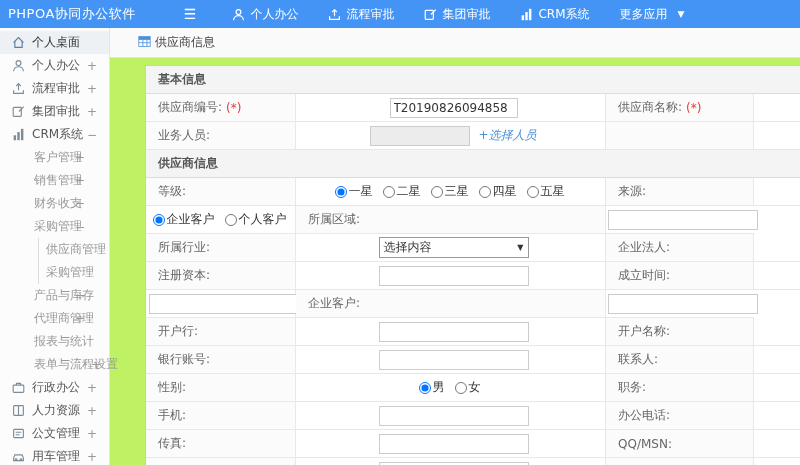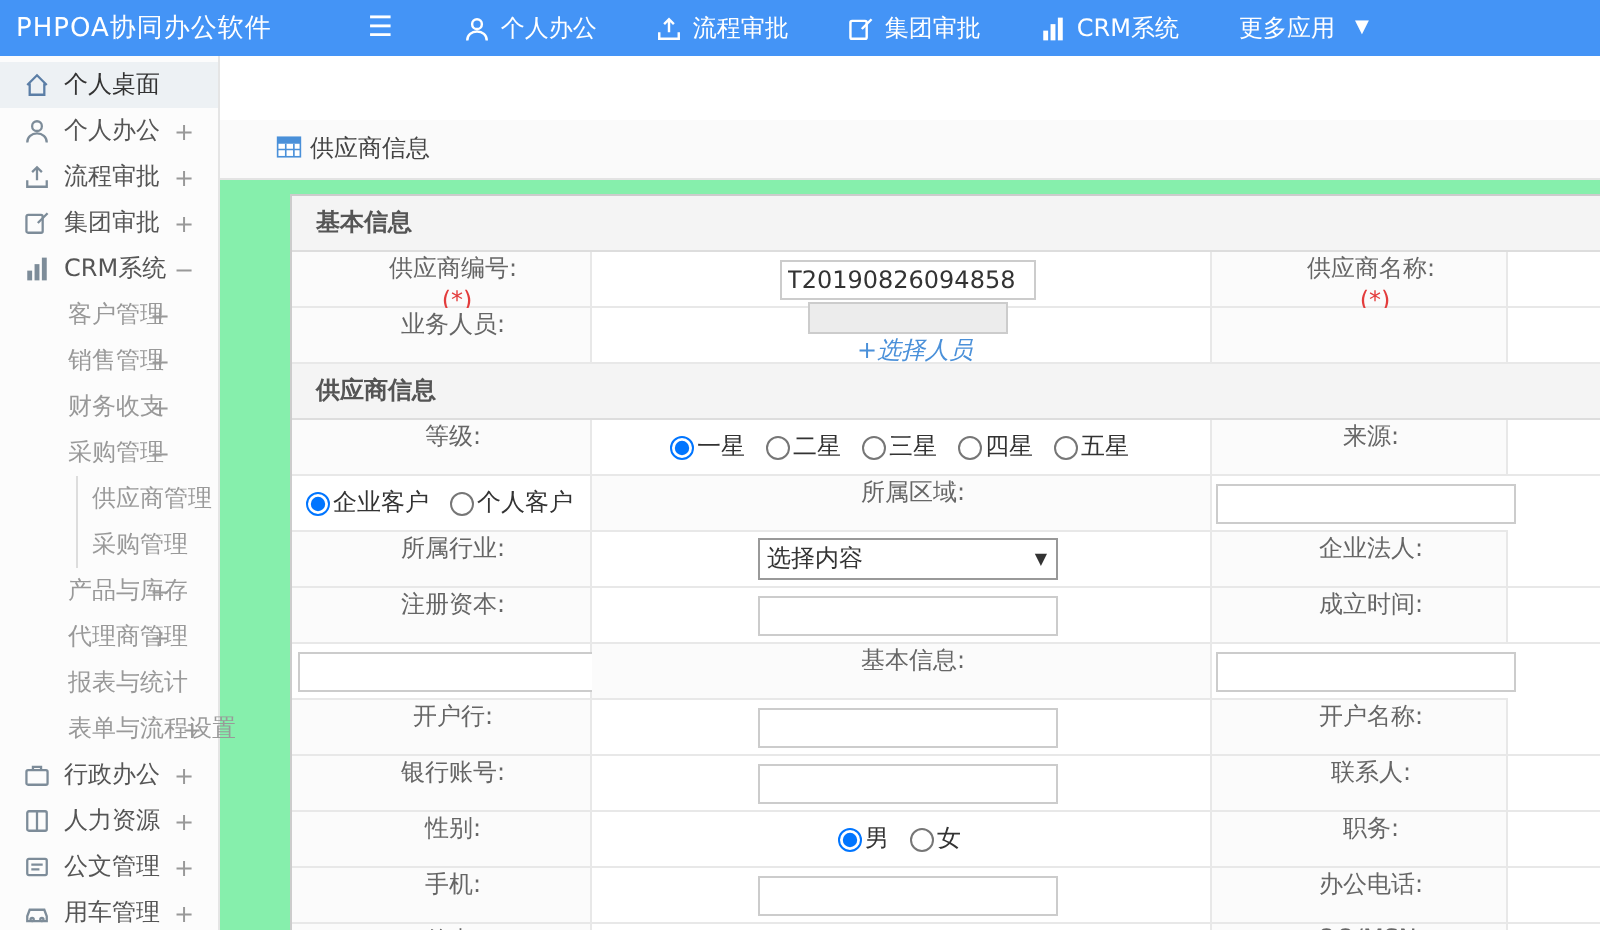--- a/index.html
+++ b/index.html
@@ -23,31 +23,31 @@
   .side-item .sicon { width:14px; height:14px; margin-right:6px; display:inline-flex; align-items:center; color:#7d8c99; flex:none; }
   .side-item.active { background:#edf1f4; color:#333; }
   .side-item.active .sicon { color:#5b7ea6; }
   .side-item .expand { position:absolute; right:12px; color:#999; font-size:12px; }
   .side-sub { padding-left:34px; color:#999; }
   .side-sub .expand { right:24px; }
   .side-sub2 { padding-left:46px; color:#999; position:relative; }
   .side-sub2::before { content:""; position:absolute; left:38px; top:0; bottom:0; border-left:1px solid #ddd; }
 
   
-  .main { flex:1; background:#86efac; overflow:hidden;margin-top:32px; }
+  .main { flex:1; background:#bef264; overflow:hidden; }
   .tabbar { height:30px; background:#fafafa; border-bottom:1px solid #e3e3e3; display:flex; align-items:center; padding-left:22px; }
   .tab { display:flex; align-items:center; gap:4px; color:#444; cursor:pointer; margin-right:10px; padding:3px 6px; }
   .tab.active { background:#2d7bd0; color:#fff; border-radius:2px; padding:3px 8px; }
 
   
   .panel { margin:7px 0 0 35px; width:923px; border:1px solid #ccc; background:#fff; }
   .sec-hdr { height:28px; line-height:27px; background:#f4f4f4; border-bottom:1px solid #ddd;
     padding-left:12px; font-weight:bold; color:#555; }
   .frow { display:grid; grid-template-columns:150px 310px 148px 315px; }
-  .lc,.fc { height:28px; display:flex; align-items:center; border-bottom:1px solid #e8e8e8; border-right:1px solid #e8e8e8;flex-direction:column; }
+  .lc,.fc { height:28px; display:flex; align-items:center; border-bottom:1px solid #e8e8e8; border-right:1px solid #e8e8e8; }
   .lc { padding-left:12px; color:#666; background:#fbfbfb; white-space:nowrap; }
   .fc { padding-left:6px;justify-content:center; }
   .fc:last-child { border-right:none; }
   .req { color:#e33c3c; margin-left:4px; }
   input[type=text] { height:20px; width:150px; border:1px solid #ccc; font-size:12px; padding:0 3px;
     font-family:inherit; color:#333; background:#fff; }
   input.w128 { width:128px; }
   input.dis { width:100px; background:#ececec; }
   input.date { font-size:11px; letter-spacing:-.3px; }
   .sel { width:150px; height:21px; border:1px solid #999; background:#fff; display:flex;
@@ -378,21 +378,21 @@
         <div class="fc">
           <input type="text" class="date" value="2019-08-2" style="">
         </div>
       </div>
 
       <div class="frow">
         <div class="fc">
             <input type="text" style="">
           </div>
         <div class="lc">
-            <span>基本信息:</span>
+            <span>企业客户:</span>
           </div>
         <div class="fc">
             <input type="text" style="">
           </div>
       </div>
 
       <div class="frow">
         <div class="lc">
             <span>开户行:</span>
           </div>

